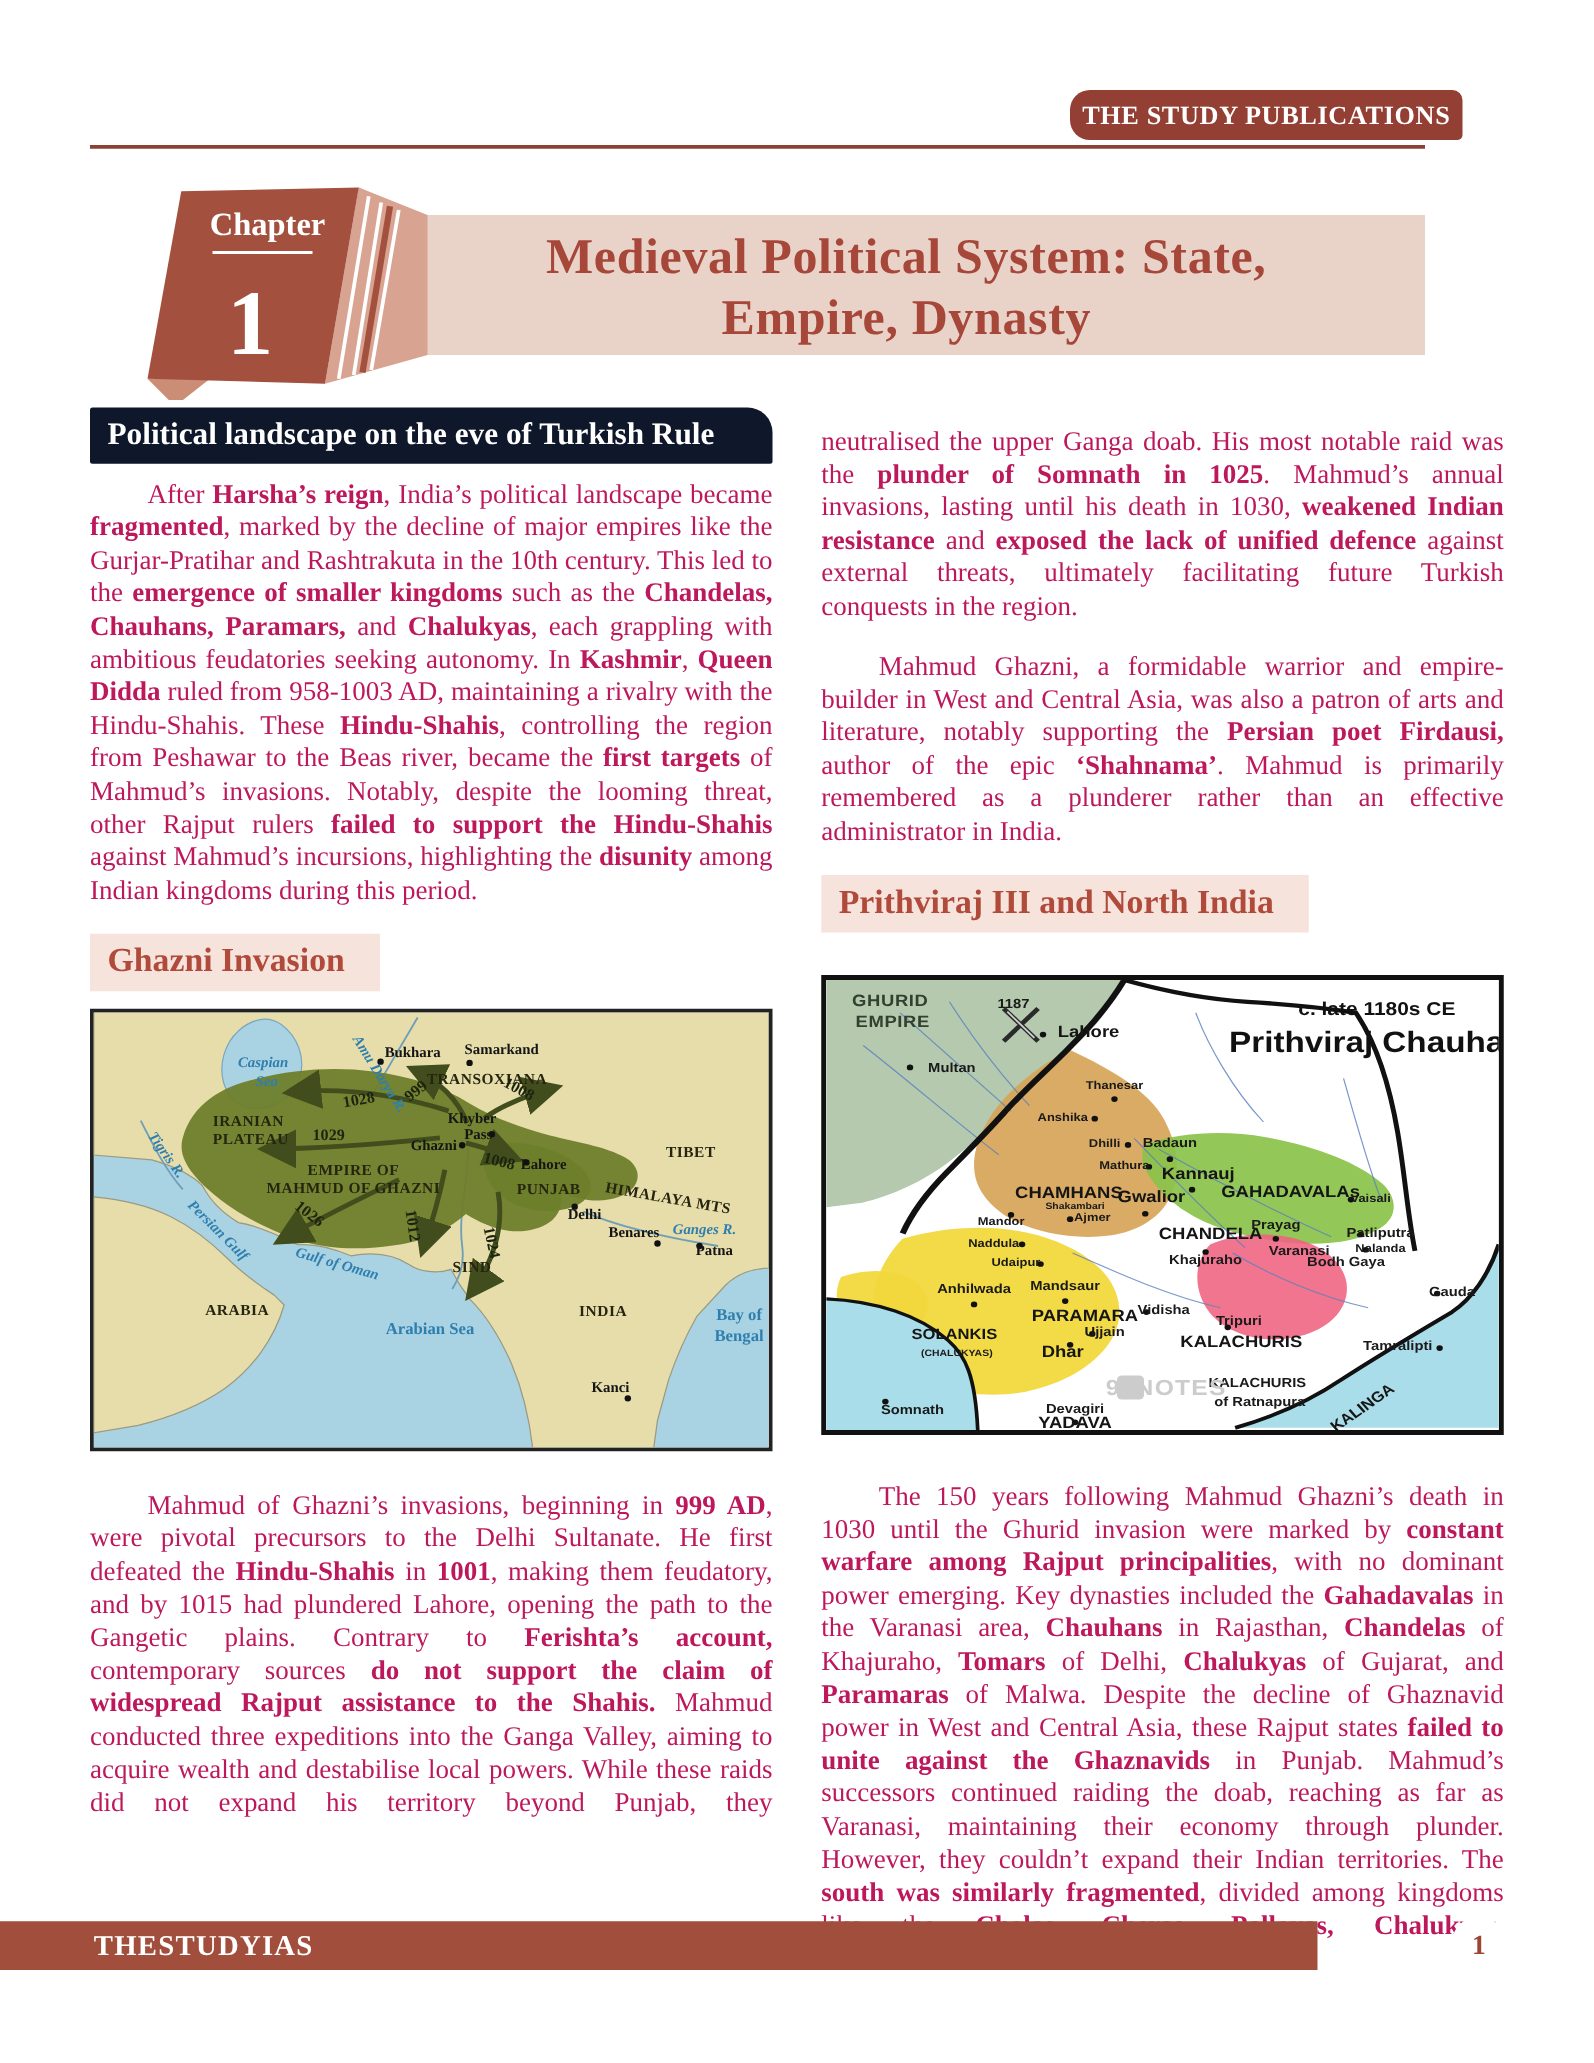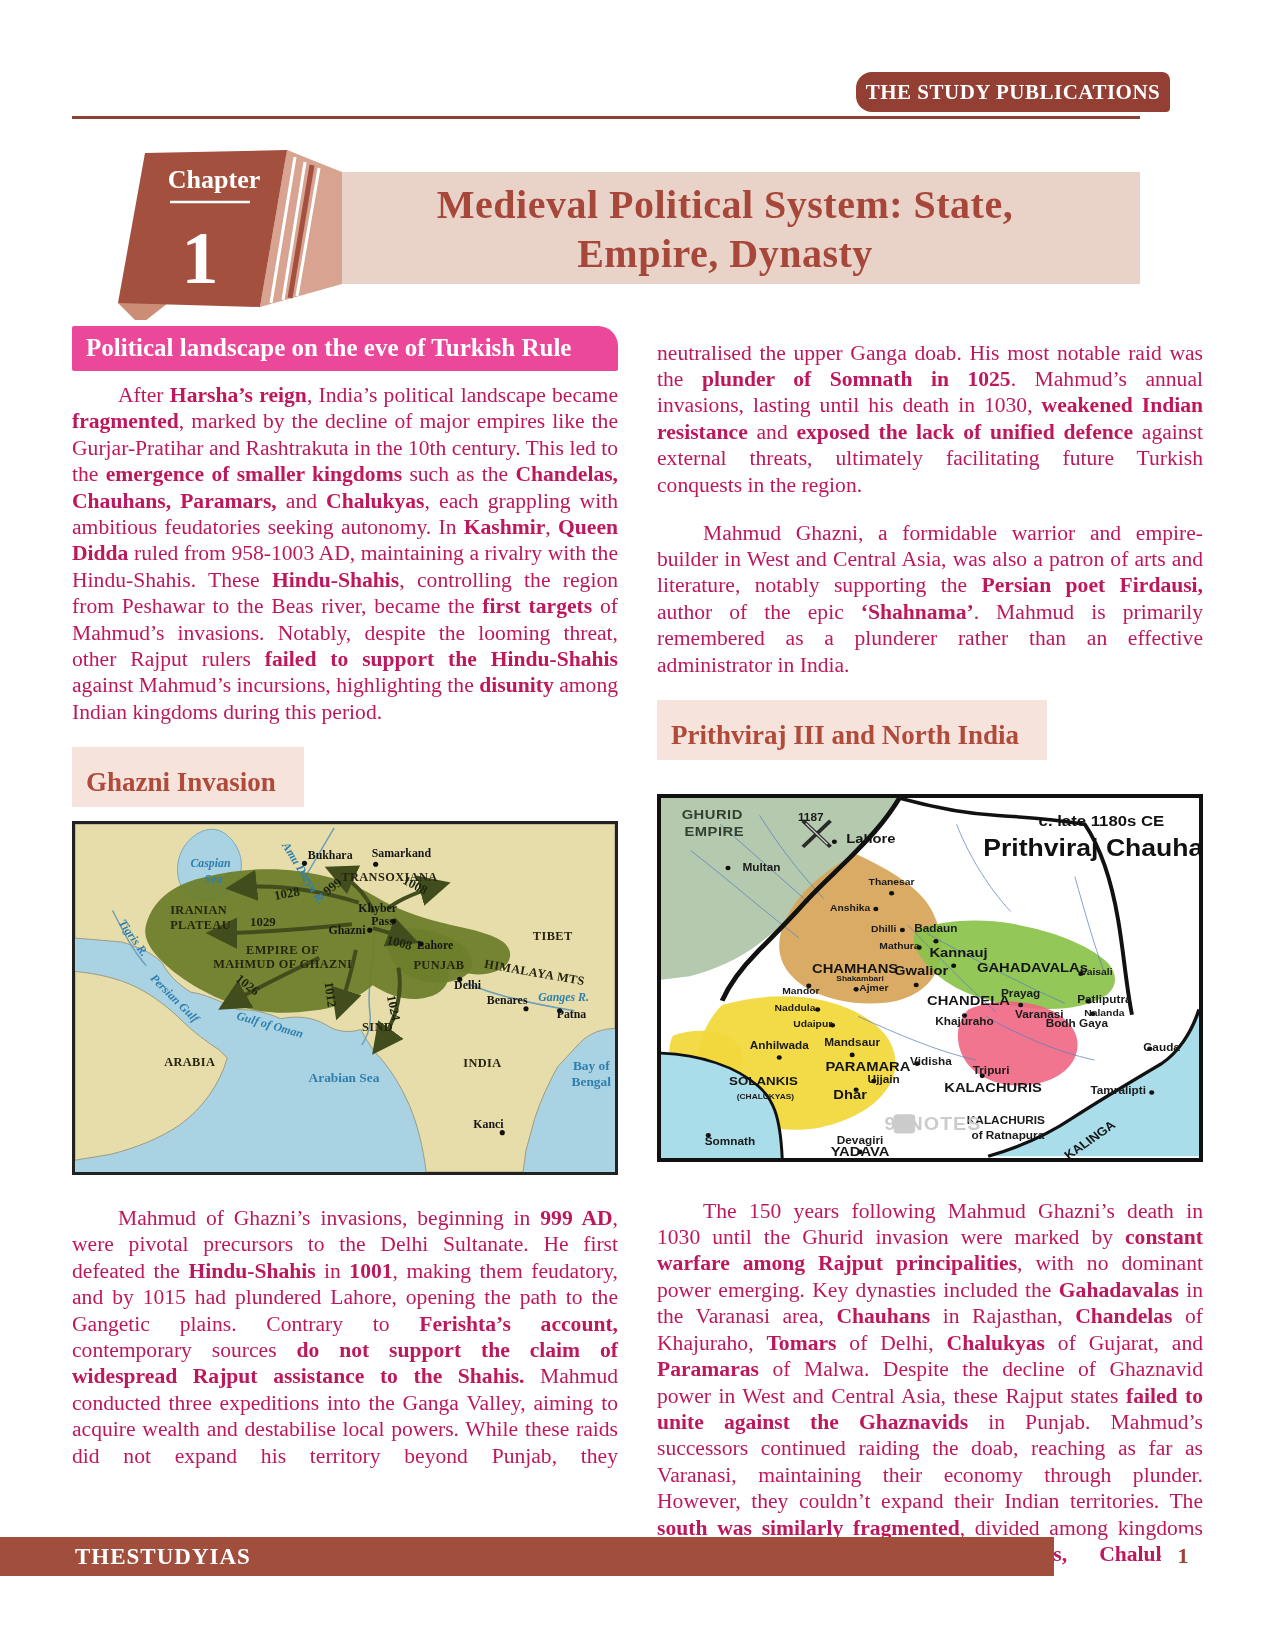--- a/index.html
+++ b/index.html
@@ -17,24 +17,24 @@
   .chapter-svg text{font-family:"Liberation Serif",serif;}
   .ch-label{font-size:26px;font-weight:700;fill:#ffffff;text-anchor:middle;}
   .ch-num{font-size:74px;font-weight:700;fill:#ffffff;text-anchor:middle;}
   .ch-title{font-size:40px;font-weight:700;fill:#a6473a;text-anchor:middle;letter-spacing:.5px;}
 
   
   .col{position:absolute;width:546px;}
   .col-left{left:72px;top:326px;}
   .col-right{left:657px;top:318px;}
 
-  .h-main{background:#ec4899;color:#fff;font-weight:700;font-size:25px;
+  .h-main{background:#0f172a;color:#fff;font-weight:700;font-size:25px;
     padding:8px 4px 9px 14px;border-radius:2px 20px 2px 2px;}
   .h-sub{display:inline-block;background:#f6e3dc;color:#b04a3a;font-weight:700;font-size:27px;
-    padding:20px 28px 9px 14px;}
+    padding:6px 28px 9px 14px;}
 
   .para{font-size:21.6px;line-height:26.4px;color:#be185d;text-align:justify;}
   .para .b{font-weight:700;}
   .ind{text-indent:46px;}
   .jlast{text-align-last:justify;}
   .mt12{margin-top:11px;} .mt16{margin-top:16px;} .mt20{margin-top:20px;}
   .mt30{margin-top:30px;} .mt36{margin-top:36px;}
 
   
   .map1{display:block;border:3px solid #222;margin-top:14px;}

